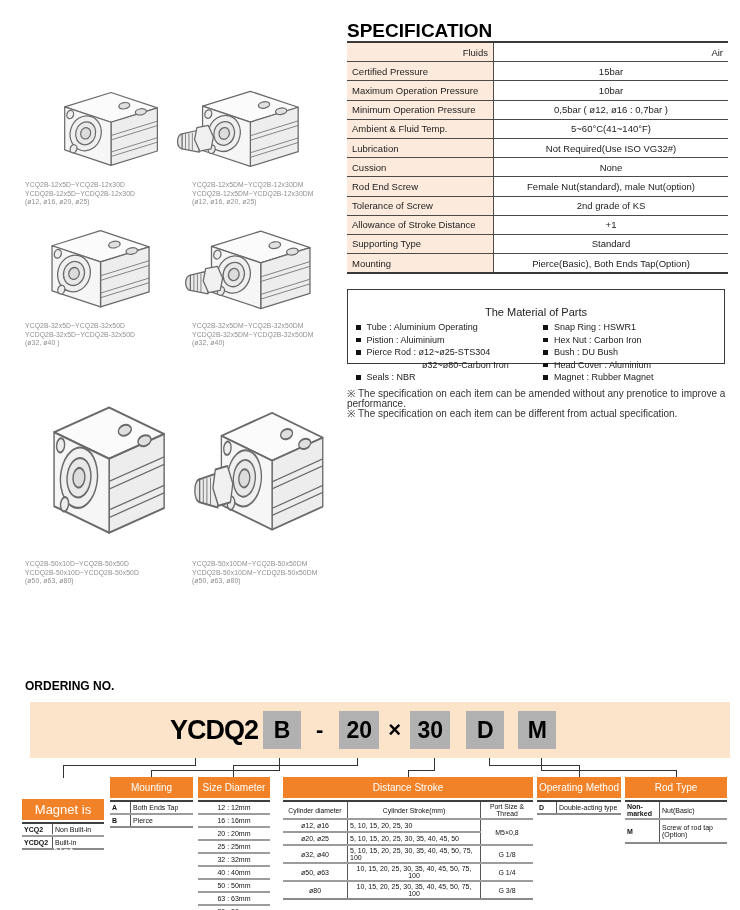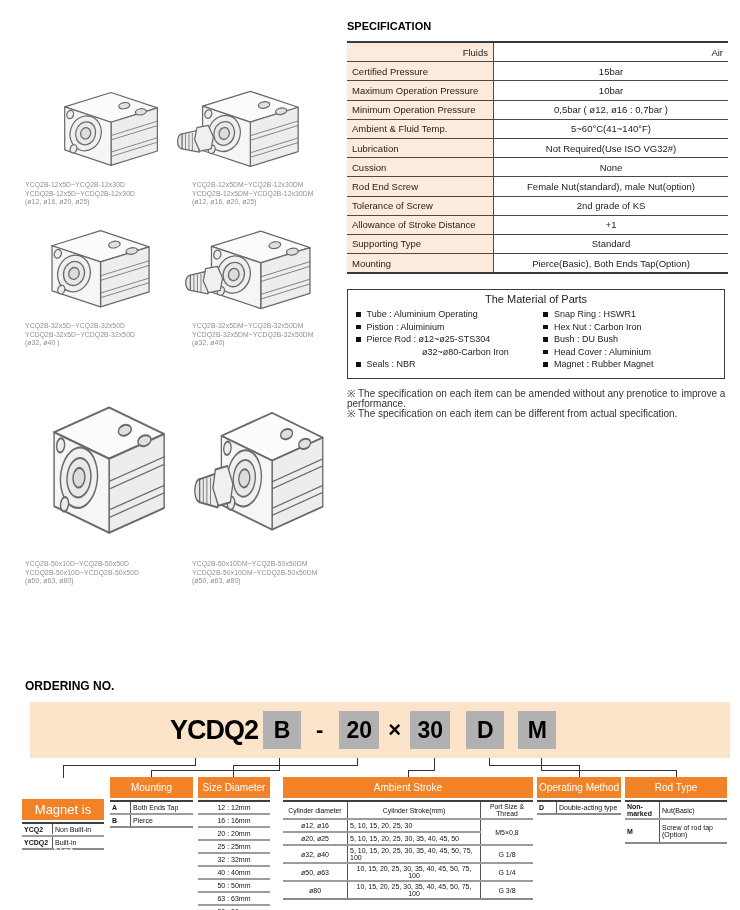--- a/index.html
+++ b/index.html
@@ -1,32 +1,32 @@
 <!DOCTYPE html>
 <html><head>
 <meta charset="utf-8">
 <style>
   html,body{margin:0;padding:0;background:#fff;}
   #page{position:relative;width:740px;height:910px;background:#fff;overflow:hidden;
         font-family:"Liberation Sans",sans-serif;color:#111;}
   .abs{position:absolute;}
 
   
-  .sec-title{font-weight:bold;font-size:11px;letter-spacing:0;color:#000;}
+  .sec-title{font-weight:bold;font-size:19px;letter-spacing:0;color:#000;}
   .sec-title.sm{font-size:12px;}
 
   
   table.spec{border-collapse:collapse;width:381px;border-top:2px solid #3a3a3a;border-bottom:2px solid #3a3a3a;}
   table.spec td{border-top:1.5px solid #4a4a4a;font-size:9.5px;height:18.2px;padding:0 5px;color:#222;}
   table.spec tr:first-child td{border-top:none;text-align:right;}
   table.spec td.lab{background:#fcebdc;width:136px;border-right:1.5px solid #4a4a4a;}
   table.spec td.val{text-align:center;}
 
   
-  .matbox{border:1.5px solid #3a3a3a;width:378px;height:90px;box-sizing:border-box;padding:3px 8px;}
+  .matbox{border:1.5px solid #3a3a3a;width:378px;height:75px;box-sizing:border-box;padding:16px 8px;}
   .matbox .mtitle{text-align:center;font-size:11px;color:#222;margin-bottom:3px;}
   .mcols{display:flex;}
   .mcol{font-size:9px;line-height:12.5px;color:#222;}
   .mcol.l{width:190px;}
   .mcol.r{width:175px;}
   .mitem{display:flex;align-items:flex-start;}
   .bullet{display:inline-block;width:4.5px;height:4.5px;background:#111;margin:4px 6px 0 0;flex:none;}
   .mitem.cont{padding-left:66px;}
 
   .note{font-size:10px;color:#333;line-height:10px;}
@@ -414,21 +414,21 @@
             <td class="c">63 : 63mm</td>
           </tr>
       <tr>
             <td class="c">80 : 80mm</td>
           </tr>
     </tbody>
       </table>
   </div>
 
   <div class="ot" style="left:283px;top:777px;width:250px">
-    <div class="hd">Ambient Stroke</div>
+    <div class="hd">Distance Stroke</div>
     <table>
       <tbody>
           <tr>
         <td class="vd ch" style="width:60px">Cylinder diameter</td>
         <td class="vd ch" style="width:128px">Cylinder Stroke(mm)</td>
         <td class="ch">Port Size &amp; Thread</td>
       </tr>
       <tr>
         <td class="vd c">ø12, ø16</td>
         <td class="vd">5, 10, 15, 20, 25, 30</td>

